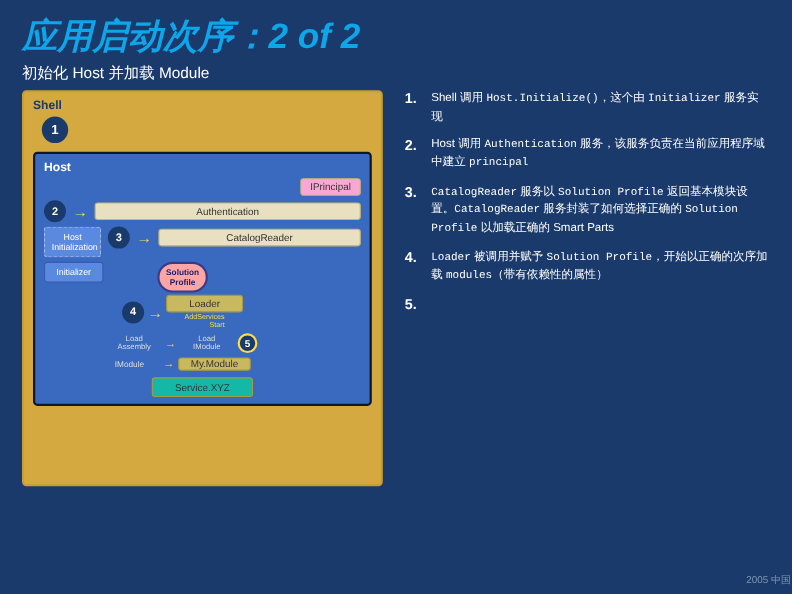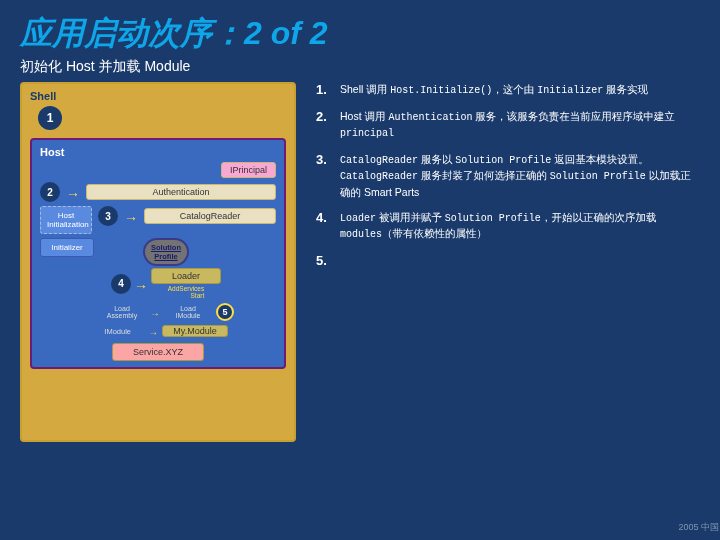--- a/index.html
+++ b/index.html
@@ -30,21 +30,21 @@
 
     
     .main-content {
       display: flex;
       padding: 0 20px;
       gap: 16px;
     }
 
     
     .diagram-area {
-      width: 276px;
+      width: 328px;
       flex-shrink: 0;
     }
 
     
     .shell-box {
       background: #d4aa40;
       border: 2px solid #c8a030;
       border-radius: 4px;
       padding: 6px 8px;
       position: relative;
@@ -68,21 +68,21 @@
       align-items: center;
       justify-content: center;
       font-size: 12px;
       font-weight: bold;
       margin: 4px auto 8px 8px;
     }
 
     
     .host-box {
       background: #3a6abf;
-      border: 2px solid #701a75;
+      border: 2px solid #0f172a;
       border-radius: 4px;
       padding: 6px 8px;
       margin-top: 4px;
       position: relative;
     }
     .host-label {
       color: #ffffff;
       font-size: 11px;
       font-weight: bold;
       margin-bottom: 4px;
@@ -176,30 +176,29 @@
       background: #5a8adf;
       border: 1px solid #3a5aaf;
       border-radius: 3px;
       padding: 4px 6px;
       font-size: 8px;
       color: #ffffff;
       text-align: center;
       width: 54px;
     }
     .solution-profile-box {
-      background: #737373;
+      background: #fca5a5;
       border: 2px solid #3a3a8a;
       border-radius: 14px;
       padding: 3px 5px;
       font-size: 7.5px;
       color: #1a1a6a;
       text-align: center;
       font-weight: bold;
       width: 46px;
-      text-decoration: underline;
     }
 
     
     .loader-col {
       display: flex;
       flex-direction: column;
       align-items: center;
       flex: 1;
     }
     .loader-box {
@@ -271,21 +270,21 @@
       text-align: left;
     }
 
     
     .service-row {
       margin-top: 6px;
       display: flex;
       justify-content: center;
     }
     .service-box {
-      background: #fca5a5;
+      background: #14b8a6;
       border: 1px solid #a89840;
       border-radius: 3px;
       padding: 3px 20px;
       font-size: 9px;
       color: #333;
       text-align: center;
     }
 
     
     .text-area {

